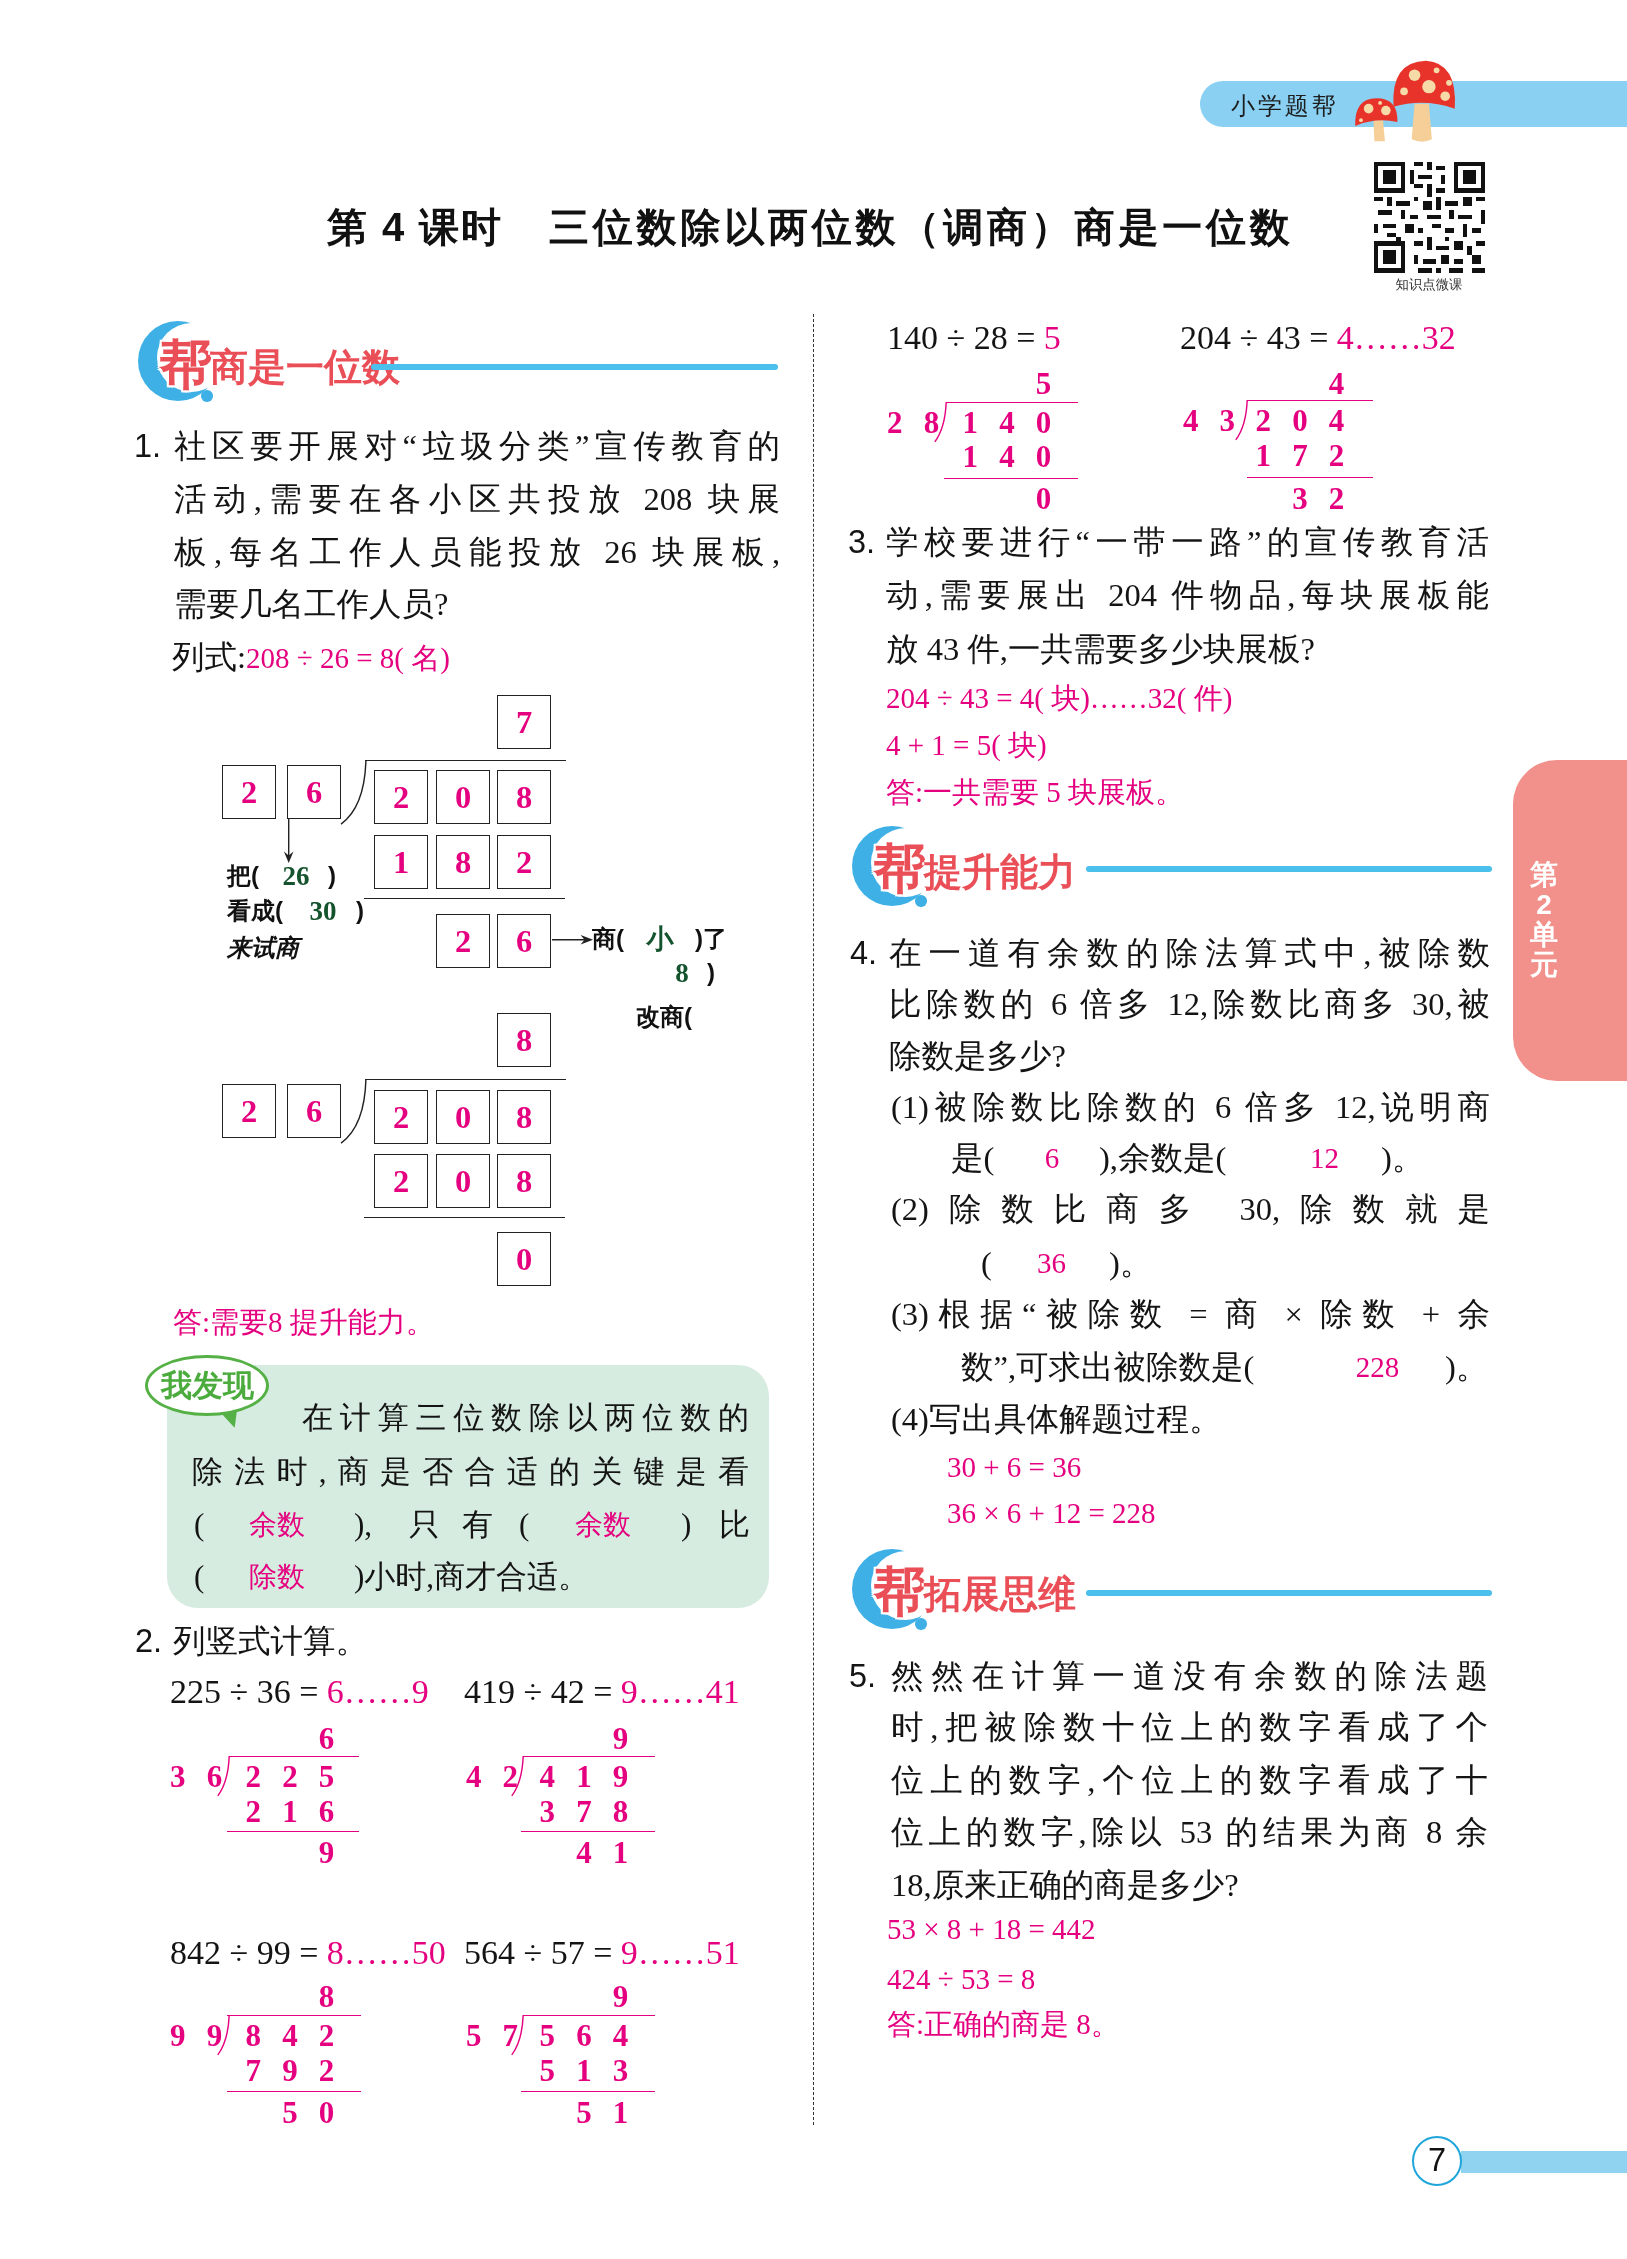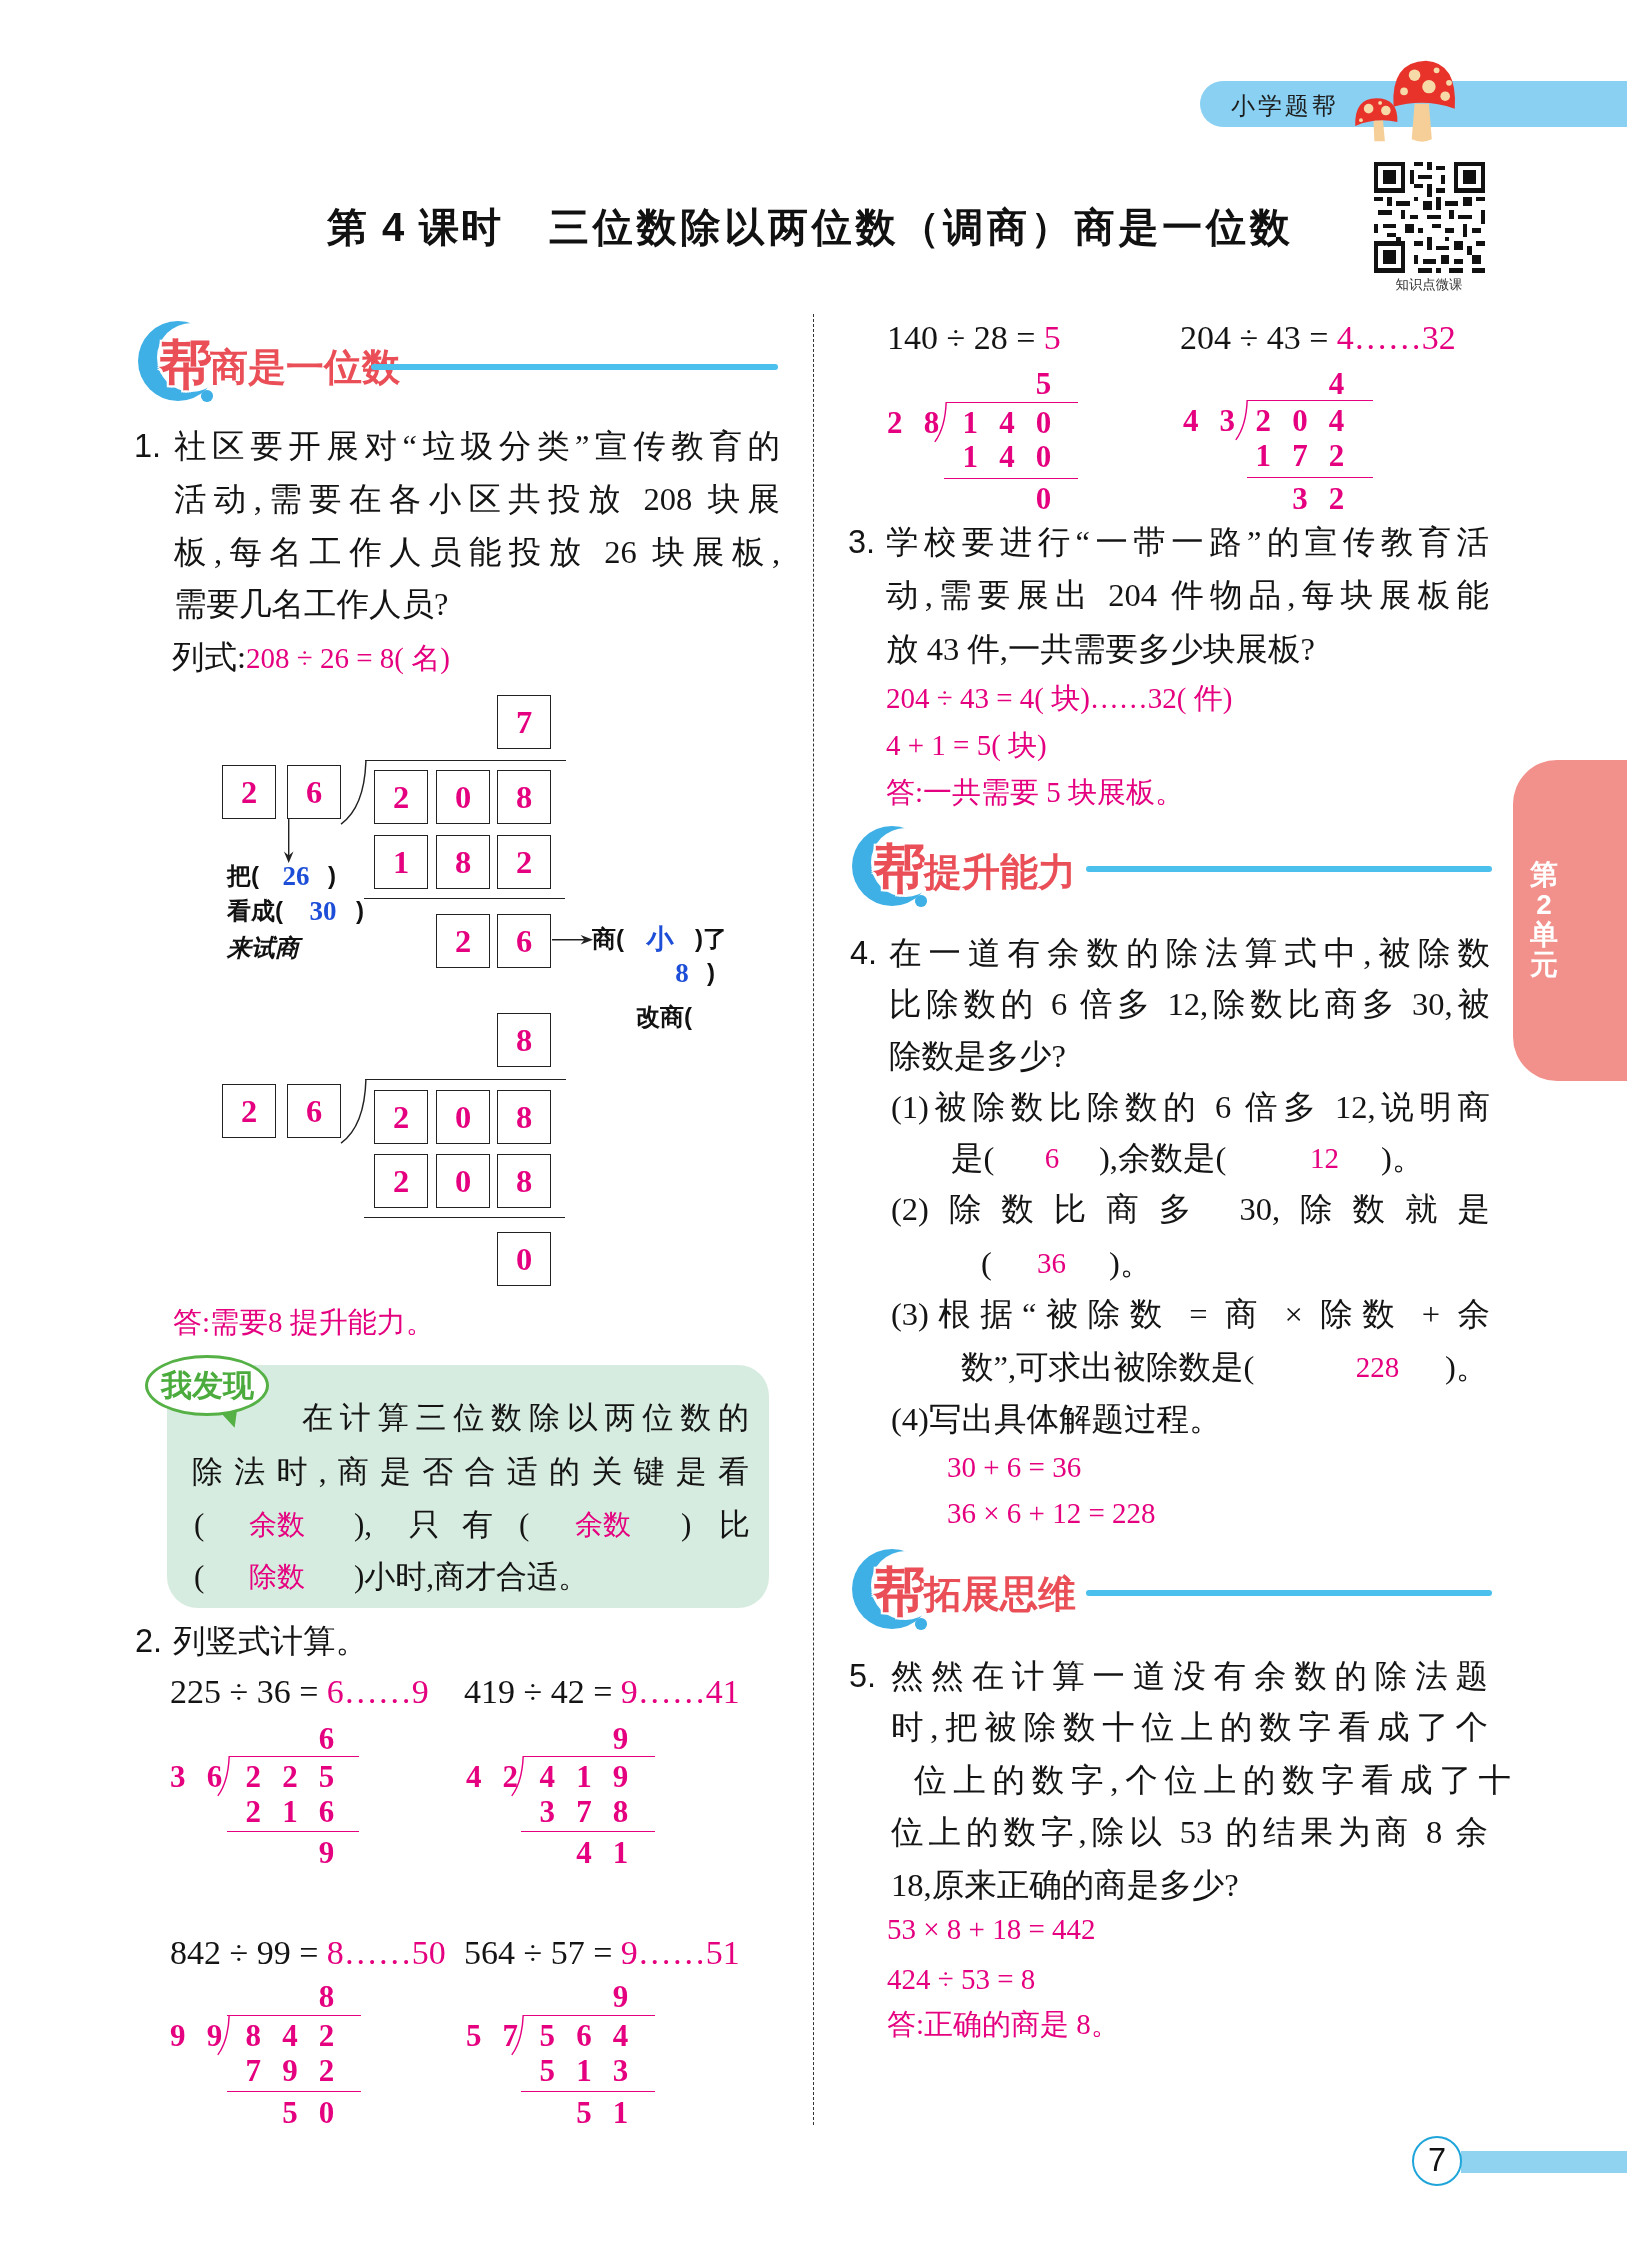--- a/index.html
+++ b/index.html
@@ -29,21 +29,21 @@
   .qn{position:absolute;height:42px;line-height:42px;font-family:"Liberation Sans","DejaVu Sans",sans-serif;font-size:32.5px;white-space:nowrap;}
   .tl{position:absolute;height:42px;line-height:42px;font-size:32.5px;white-space:nowrap;}
   .jl{position:absolute;height:42px;line-height:42px;font-size:32.5px;text-align:justify;text-align-last:justify;}
   .sol{position:absolute;height:38px;line-height:38px;font-size:29px;white-space:nowrap;color:#e5007f;}
   .ctr{text-align:center;}
   
   .box{position:absolute;width:54px;height:54px;border:1.4px solid #222;box-sizing:border-box;display:flex;align-items:center;justify-content:center;
        font-family:"Liberation Serif","DejaVu Serif",serif;font-weight:bold;font-size:32.5px;color:#e5007f;background:#fff;}
   .hline{position:absolute;height:0;border-top:1.4px solid #222;}
   .lbl{position:absolute;height:34px;line-height:34px;font-family:"Liberation Sans","DejaVu Sans",sans-serif;font-weight:bold;font-size:24px;color:#111;white-space:nowrap;}
-  .lblv{position:absolute;height:34px;line-height:34px;width:42px;text-align:center;font-family:"Liberation Serif","DejaVu Serif",serif;font-weight:bold;font-size:27px;color:#1d4ed8;white-space:nowrap;}
+  .lblv{position:absolute;height:34px;line-height:34px;width:42px;text-align:center;font-family:"Liberation Serif","DejaVu Serif",serif;font-weight:bold;font-size:27px;color:#14532d;white-space:nowrap;}
   
   .disc{position:absolute;left:167px;top:1365px;width:602px;height:243px;background:#d7ece0;border-radius:31px;}
   .disc-badge{position:absolute;left:145px;top:1355px;width:124px;height:61px;border:3.8px solid #55b145;border-radius:50%;background:#ffffff;box-sizing:border-box;}
   .disc-tail{position:absolute;left:222px;top:1407px;width:0;height:0;border-left:9.6px solid transparent;border-right:11.5px solid transparent;border-top:21px solid #55b145;transform:rotate(-20deg);}
   .disc-badge-text{position:absolute;left:151px;top:1367px;width:113px;height:38px;line-height:38px;text-align:center;font-family:"Liberation Sans","DejaVu Sans",sans-serif;font-weight:bold;font-size:31px;color:#4bab3d;white-space:nowrap;}
   .dl{position:absolute;height:42px;line-height:42px;font-size:31px;white-space:nowrap;}
   .djl{position:absolute;height:42px;line-height:42px;font-size:31px;text-align:justify;text-align-last:justify;}
   .dblank{position:absolute;height:42px;line-height:42px;font-size:28px;color:#e5007f;white-space:nowrap;}
   
   .ld{position:absolute;width:325px;height:191px;}
@@ -337,21 +337,21 @@
   <div class="crescent" style="left:852px;top:1549px;">
       <span class="tail"></span>
     </div>
   <div class="sec-badge" style="left:873px;top:1561px;">帮</div>
   <div class="sec-label" style="left:924px;top:1571px;">拓展思维</div>
   <div class="sec-line" style="left:1086px;top:1590px;width:406px;"></div>
 
   <div class="qn" style="left:849px;top:1655px;">5.</div>
   <div class="jl" style="left:891px;top:1655px;width:597px;">然然在计算一道没有余数的除法题</div>
   <div class="jl" style="left:891px;top:1706px;width:597px;">时,把被除数十位上的数字看成了个</div>
-  <div class="jl" style="left:891px;top:1759px;width:597px;margin-left:23px;">位上的数字,个位上的数字看成了十</div>
+  <div class="jl" style="left:891px;top:1759px;width:597px;">位上的数字,个位上的数字看成了十</div>
   <div class="jl" style="left:891px;top:1811px;width:597px;">位上的数字,除以 53 的结果为商 8 余</div>
   <div class="tl" style="left:891px;top:1864px;">18,原来正确的商是多少?</div>
   <div class="sol" style="left:887px;top:1910px;text-align:right;">53 × 8 + 18 = 442</div>
   <div class="sol" style="left:887px;top:1960px;">424 ÷ 53 = 8</div>
   <div class="sol" style="left:887px;top:2005px;">答:正确的商是 8。</div>
 
   <div class="pgbar"></div>
   <div class="pgcircle">7</div>
 </div>
 

